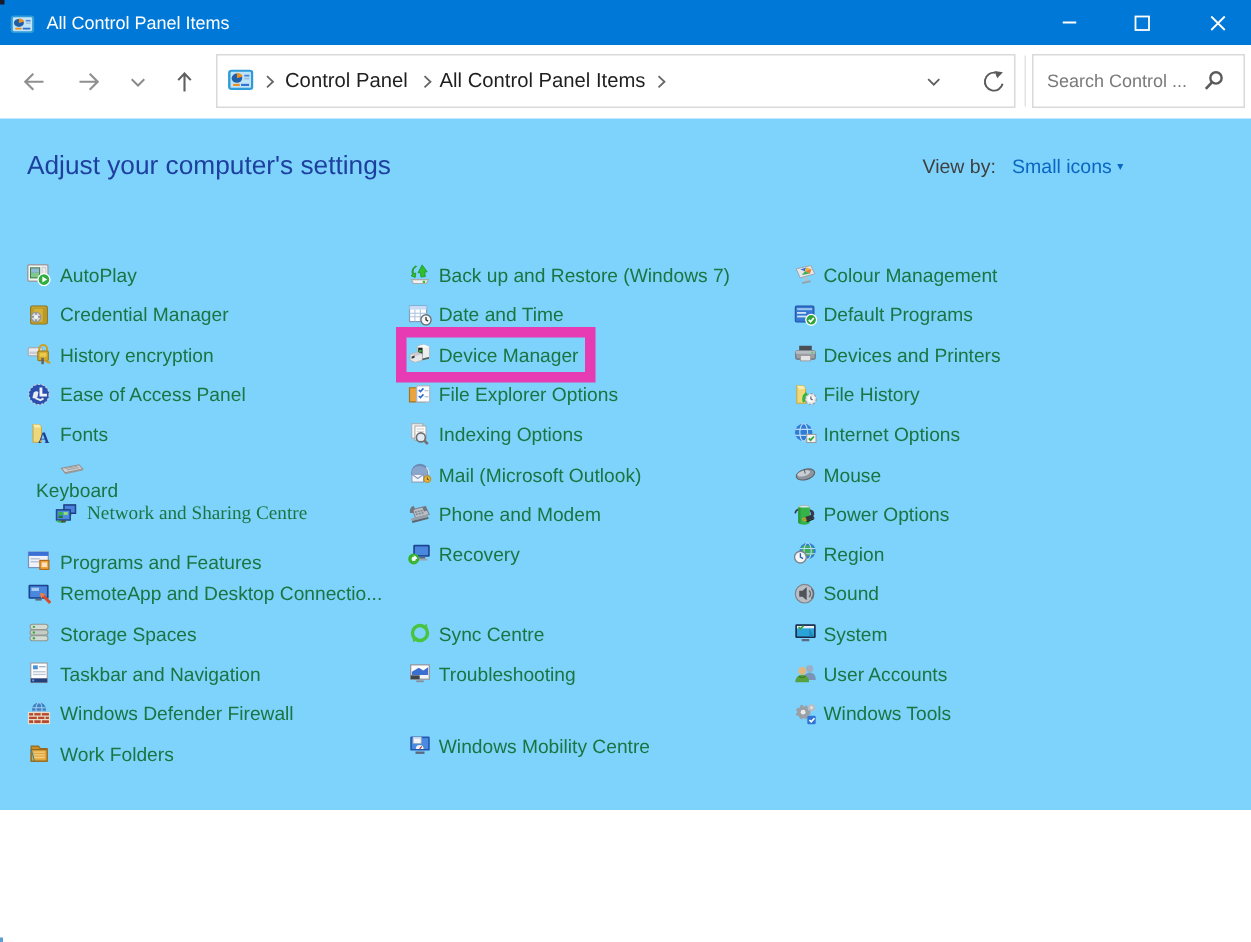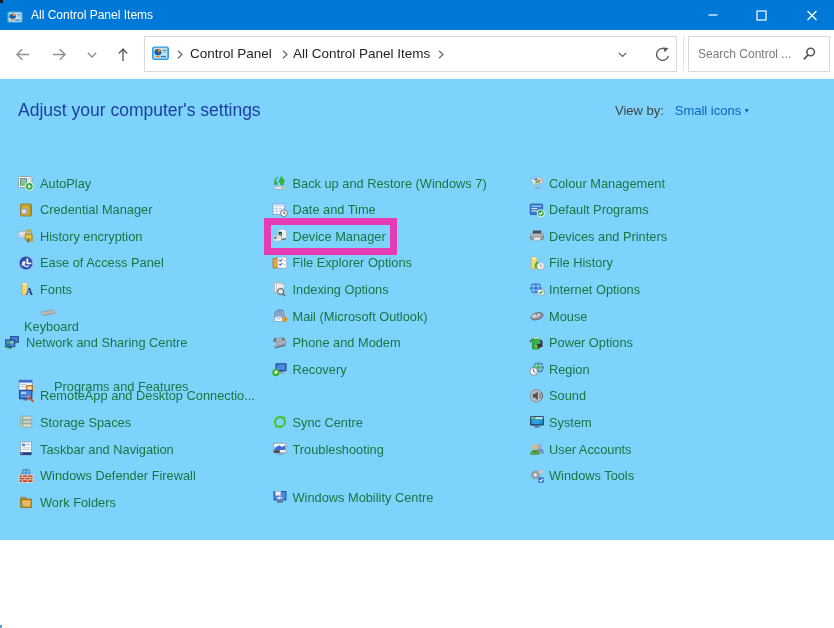--- a/index.html
+++ b/index.html
@@ -162,38 +162,38 @@
 <div class="item" style="left:18px;top:303.0px;flex-direction:column;">
       <span class="ic">
         <svg width="16" height="16" viewBox="0 0 16 16">
           <path d="M1 9.2 L12.6 6.8 L15.2 9.6 L3.4 12.2 Z" fill="#cfcfcf" stroke="#8f8f8f" stroke-width="0.7"></path>
           <path d="M3.4 12.2 L15.2 9.6 L15.2 10.6 L3.4 13.2 Z" fill="#9a9a9a"></path>
           <path d="M3.5 9.4 l8-1.6 M4.7 10.3 l8-1.7" stroke="#a0a0a0" stroke-width="0.7"></path>
         </svg>
       </span>
       <span class="lbl" style="margin-left:6px">Keyboard</span>
     </div>
-<div class="item" style="left:4px;top:329.6px;">
+<div class="item" style="left:36px;top:329.6px;font-family:Liberation Serif, serif;">
       <span class="ic">
         <svg width="16" height="16" viewBox="0 0 16 16">
           <rect x="6.5" y="1.5" width="8" height="5.8" fill="#2a55a8" stroke="#16316e" stroke-width="0.6"></rect>
           <rect x="7.3" y="2.3" width="6.4" height="4.2" fill="#4a82dc"></rect>
           <rect x="9.5" y="7.3" width="2" height="1.4" fill="#5a5a5a"></rect>
           <rect x="1.5" y="4.8" width="9.4" height="7" fill="#2d62b8" stroke="#18376e" stroke-width="0.6"></rect>
           <rect x="2.3" y="5.6" width="7.8" height="5.4" fill="#4a8ae0"></rect>
           <rect x="3" y="6.3" width="2.8" height="2" fill="#35b24a"></rect>
           <rect x="6.4" y="6.3" width="2.8" height="2" fill="#8fdb7a"></rect>
           <rect x="3" y="8.8" width="2.8" height="1.6" fill="#1f7a38"></rect>
           <path d="M1.8 12.2 q3 1.6 6 0.2" stroke="#35b24a" stroke-width="1.2" fill="none"></path>
           <rect x="4.8" y="11.8" width="3" height="1.4" fill="#4a4a4a"></rect>
         </svg>
       </span>
       <span class="lbl" style="margin-left:6px">Network and Sharing Centre</span>
     </div>
-<div class="item" style="left:18px;top:373px;gap:14px;">
+<div class="item" style="left:18px;top:361px;">
       <span class="ic">
         <svg width="16" height="16" viewBox="0 0 16 16">
           <rect x="1" y="2" width="13.2" height="10.4" fill="#eef2f8" stroke="#7a93b8" stroke-width="0.8"></rect>
           <rect x="1" y="2" width="13.2" height="2.6" fill="#3a6fd8"></rect>
           <rect x="2.4" y="6" width="6" height="1" fill="#b9c6da"></rect>
           <rect x="2.4" y="8" width="6" height="1" fill="#b9c6da"></rect>
           <rect x="8.6" y="7.6" width="6" height="6" fill="#f0a23c" stroke="#b06a1e" stroke-width="0.8"></rect>
           <rect x="9.8" y="9" width="3.6" height="3" fill="#fbe3bd"></rect>
         </svg>
       </span>

